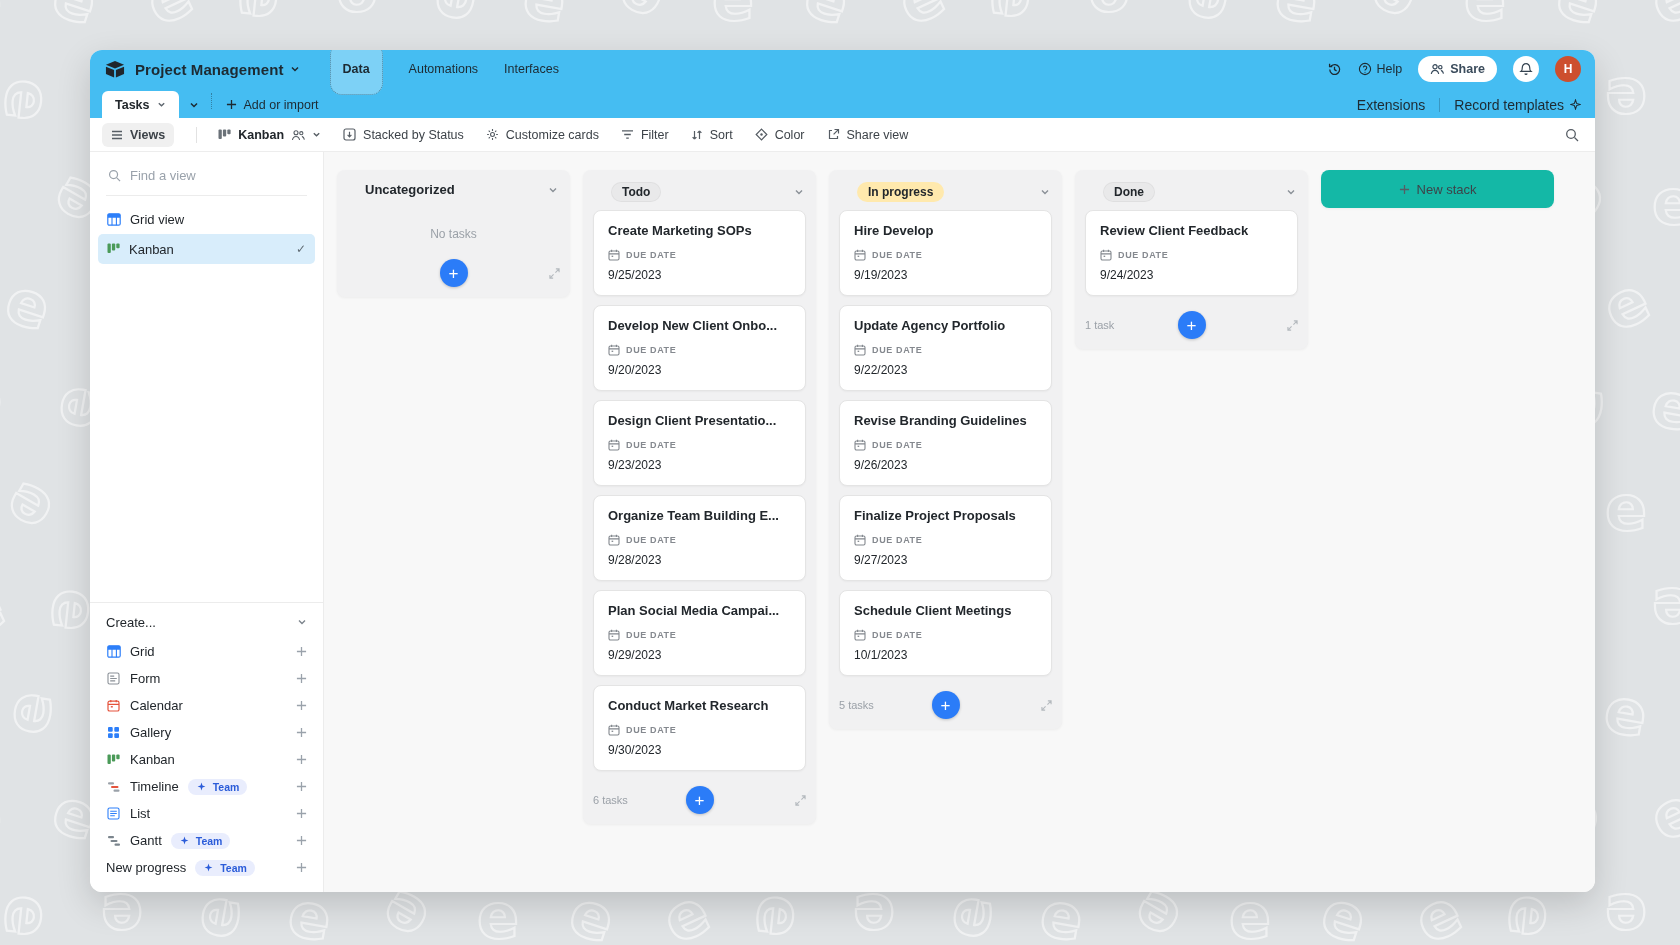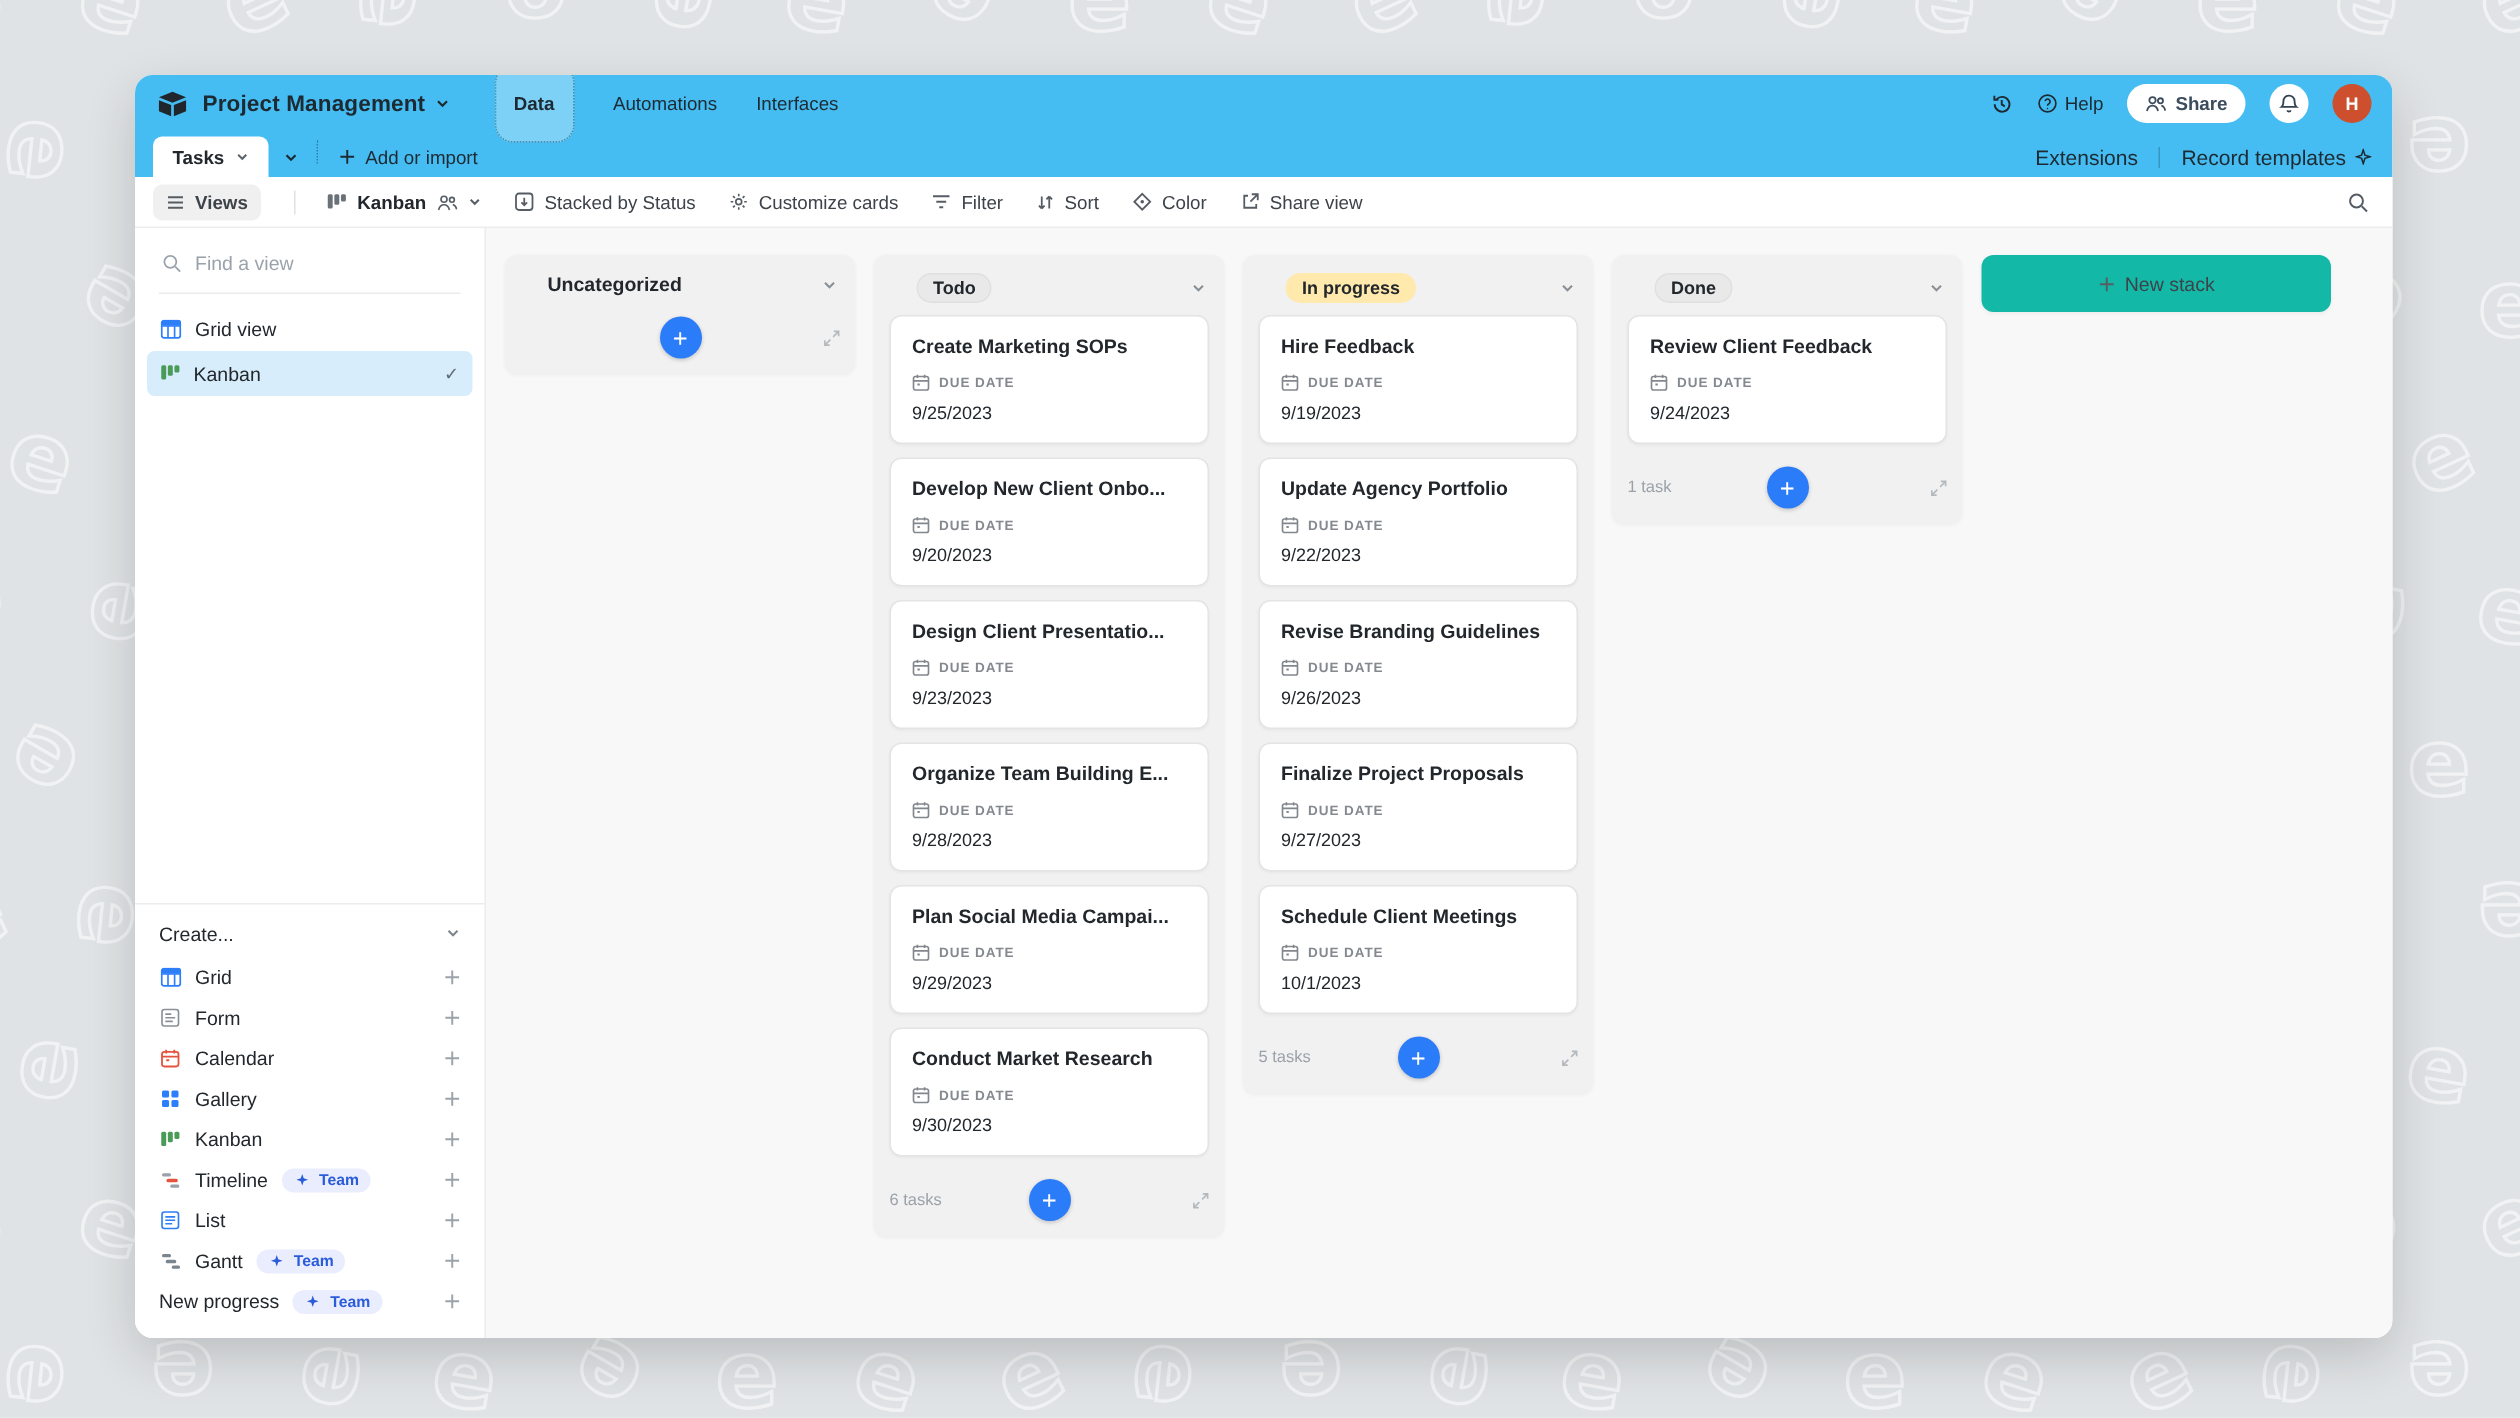--- a/index.html
+++ b/index.html
@@ -706,20 +706,21 @@
     <main class="board" id="board">
         <div class="column">
           <div class="col-header">
             <span class="col-title">Uncategorized</span>
             <span class="i" style="display: flex;">
               <svg width="10" height="10" viewBox="0 0 10 10" fill="none" stroke="currentColor" stroke-width="1.4">
                 <path d="M2 3.5 5 6.5 8 3.5"></path>
               </svg>
             </span>
           </div>
+          <div class="empty">No tasks</div>
           <div class="col-footer">
             <span class="count"></span>
             <button class="plusbtn">+</button>
             <span class="expand" style="display: flex;">
               <svg width="11" height="11" viewBox="0 0 12 12" fill="none" stroke="currentColor" stroke-width="1.2">
                 <path d="M7.5 1H11v3.5M11 1 7 5M4.5 11H1V7.5M1 11l4-4"></path>
               </svg>
             </span>
           </div>
         </div>
@@ -829,21 +830,21 @@
         <div class="column">
           <div class="col-header">
             <span class="pill yellow">In progress</span>
             <span class="i" style="display: flex;">
               <svg width="10" height="10" viewBox="0 0 10 10" fill="none" stroke="currentColor" stroke-width="1.4">
                 <path d="M2 3.5 5 6.5 8 3.5"></path>
               </svg>
             </span>
           </div>
           <div class="card">
-            <div class="card-title">Hire Feedback</div>
+            <div class="card-title">Hire Develop</div>
             <div class="due-row">
               <span class="i" style="display: flex;">
                 <svg width="12" height="12" viewBox="0 0 12 12" fill="none" stroke="currentColor" stroke-width="1.1">
                   <rect x="1" y="2" width="10" height="9" rx="1.4"></rect>
                   <path d="M1 4.9h10M3.6 0.8v2.2M8.4 0.8v2.2"></path>
                   <path d="M3.6 7.3h1.6" stroke-width="1.3"></path>
                 </svg>
               </span>
               <span class="due-label">DUE DATE</span>
             </div>

